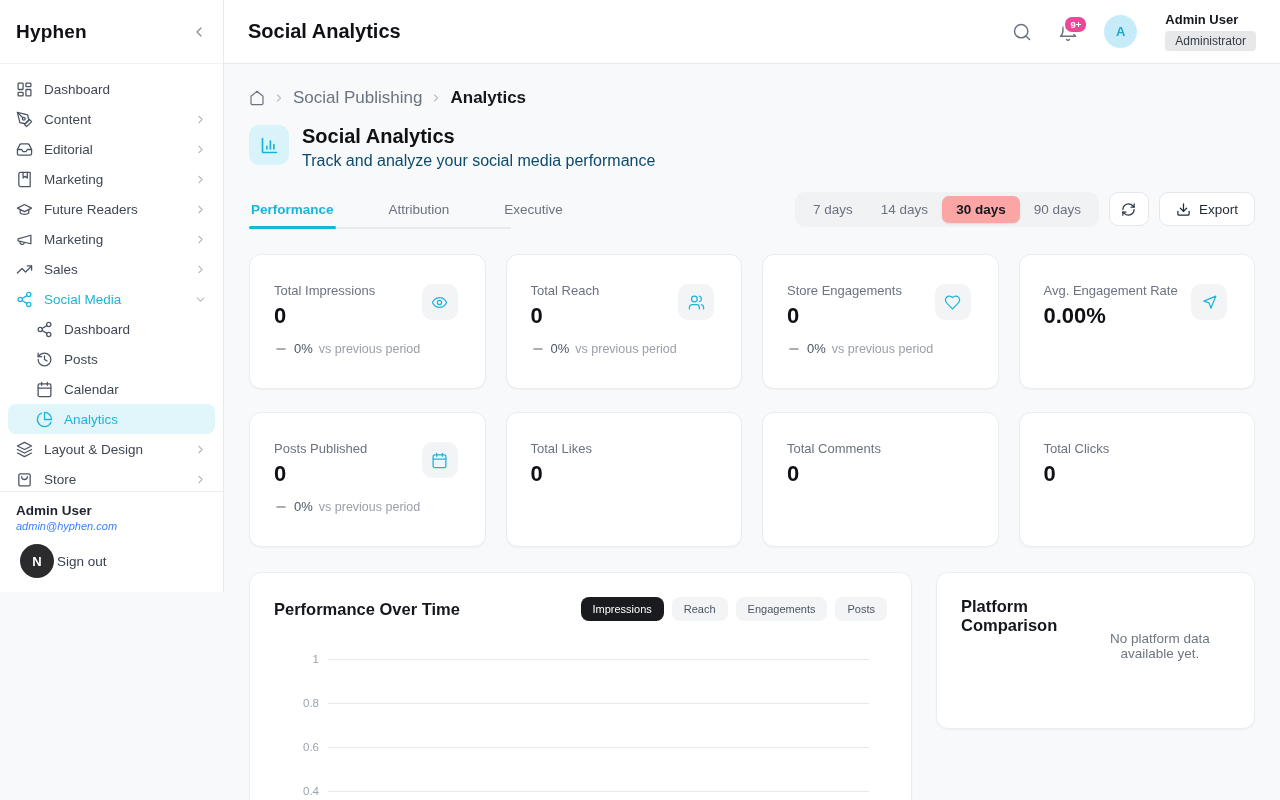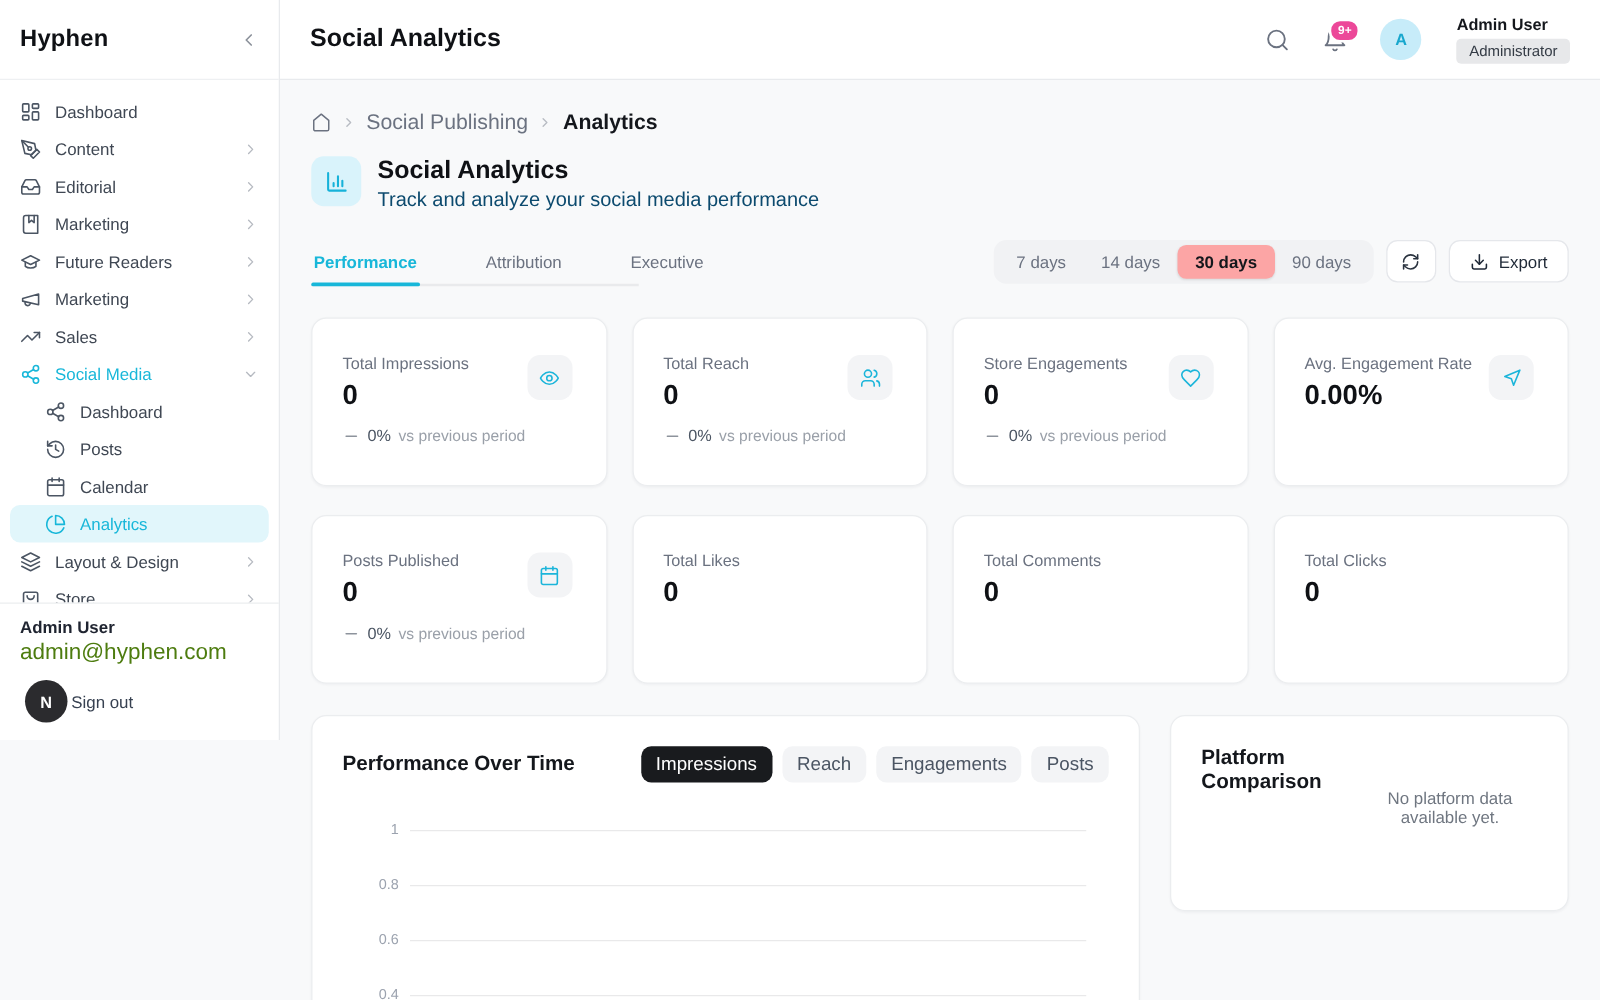--- a/index.html
+++ b/index.html
@@ -21,21 +21,21 @@
   .nav-icon svg { width: 17px; height: 17px; }
   .nav-label { flex: 1 1 auto; white-space: nowrap; }
   .nav-chevron { color: #b6bac1; width: 13px; height: 13px; }
   .nav-chevron svg { width: 13px; height: 13px; }
   .nav-item.parent-active, .nav-item.parent-active .nav-icon { color: #18b7d9; }
   .nav-sub .nav-item { padding-left: 28px; }
   .nav-item.active { background: #e1f6fb; color: #18b7d9; }
   .nav-item.active .nav-icon { color: #18b7d9; }
   .sidebar-footer { flex: 0 0 auto; border-top: 1px solid #eceef0; padding: 11px 16px 14px 16px; }
   .sf-name { font-size: 13.5px; font-weight: 700; color: #1f2430; }
-  .sf-email { font-size: 18px; color: #4d7c0f; margin-top: 2px; }
+  .sf-email { font-size: 11px; color: #3b82f6; margin-top: 2px; font-style: italic; }
   .sf-row { display: flex; align-items: center; margin-top: 12px; }
   .sf-avatar { width: 34px; height: 34px; border-radius: 50%; background: #2b2b2e; color: #fff;
     display: flex; align-items: center; justify-content: center; font-size: 13px; font-weight: 600;
     margin-left: 4px; box-shadow: 0 0 0 2px #fff; }
   .sf-signout { font-size: 13.5px; color: #374151; margin-left: 3px; cursor: pointer; }
 
   
   .topbar { position: fixed; left: 224px; top: 0; right: 0; height: 64px; background: #fff;
     border-bottom: 1px solid #e8eaed; display: flex; align-items: center; padding: 0 24px; z-index: 10; }
   .topbar-title { font-size: 20px; font-weight: 700; color: #0f1115; }
@@ -101,21 +101,21 @@
   .sc-pct { color: #4b5563; }
   .sc-note { color: #9aa0a9; font-size: 12.5px; }
 
   
   .charts-row { display: grid; grid-template-columns: 663px 319px; gap: 24px; margin-top: 25px; align-items: start; }
   .panel { background: #fff; border: 1px solid #ebedef; border-radius: 12px; box-shadow: 0 1px 2px rgba(16,24,40,.04); }
   .chart-panel { padding: 24px; height: 420px; }
   .chart-head { display: flex; align-items: center; justify-content: space-between; }
   .panel-title { font-size: 16.5px; font-weight: 700; color: #14171c; }
   .chart-filters { display: flex; gap: 8px; }
-  .filter-btn { font-size: 15px; padding: 6px 12px; border-radius: 8px; border: none; cursor: pointer;
+  .filter-btn { font-size: 11px; padding: 6px 12px; border-radius: 8px; border: none; cursor: pointer;
     background: #f3f4f6; color: #4b5563; font-family: inherit; }
   .filter-btn.active { background: #191b1e; color: #fff; }
   .chart-area { margin-top: 16px; padding-right: 18px; }
   .grid-row { display: flex; align-items: center; height: 44px; }
   .grid-tick { width: 54px; text-align: right; font-size: 11.5px; color: #9ca3af; padding-right: 9px; flex: 0 0 54px; }
   .grid-line { flex: 1 1 auto; height: 1px; background: #e9e9ea; }
 
   .platform-panel { padding: 24px; height: 157px; display: flex; flex-direction: row; }
   .platform-empty { text-align: center; font-size: 13.5px; color: #6f7680; margin-top: 34px; }
 </style>

